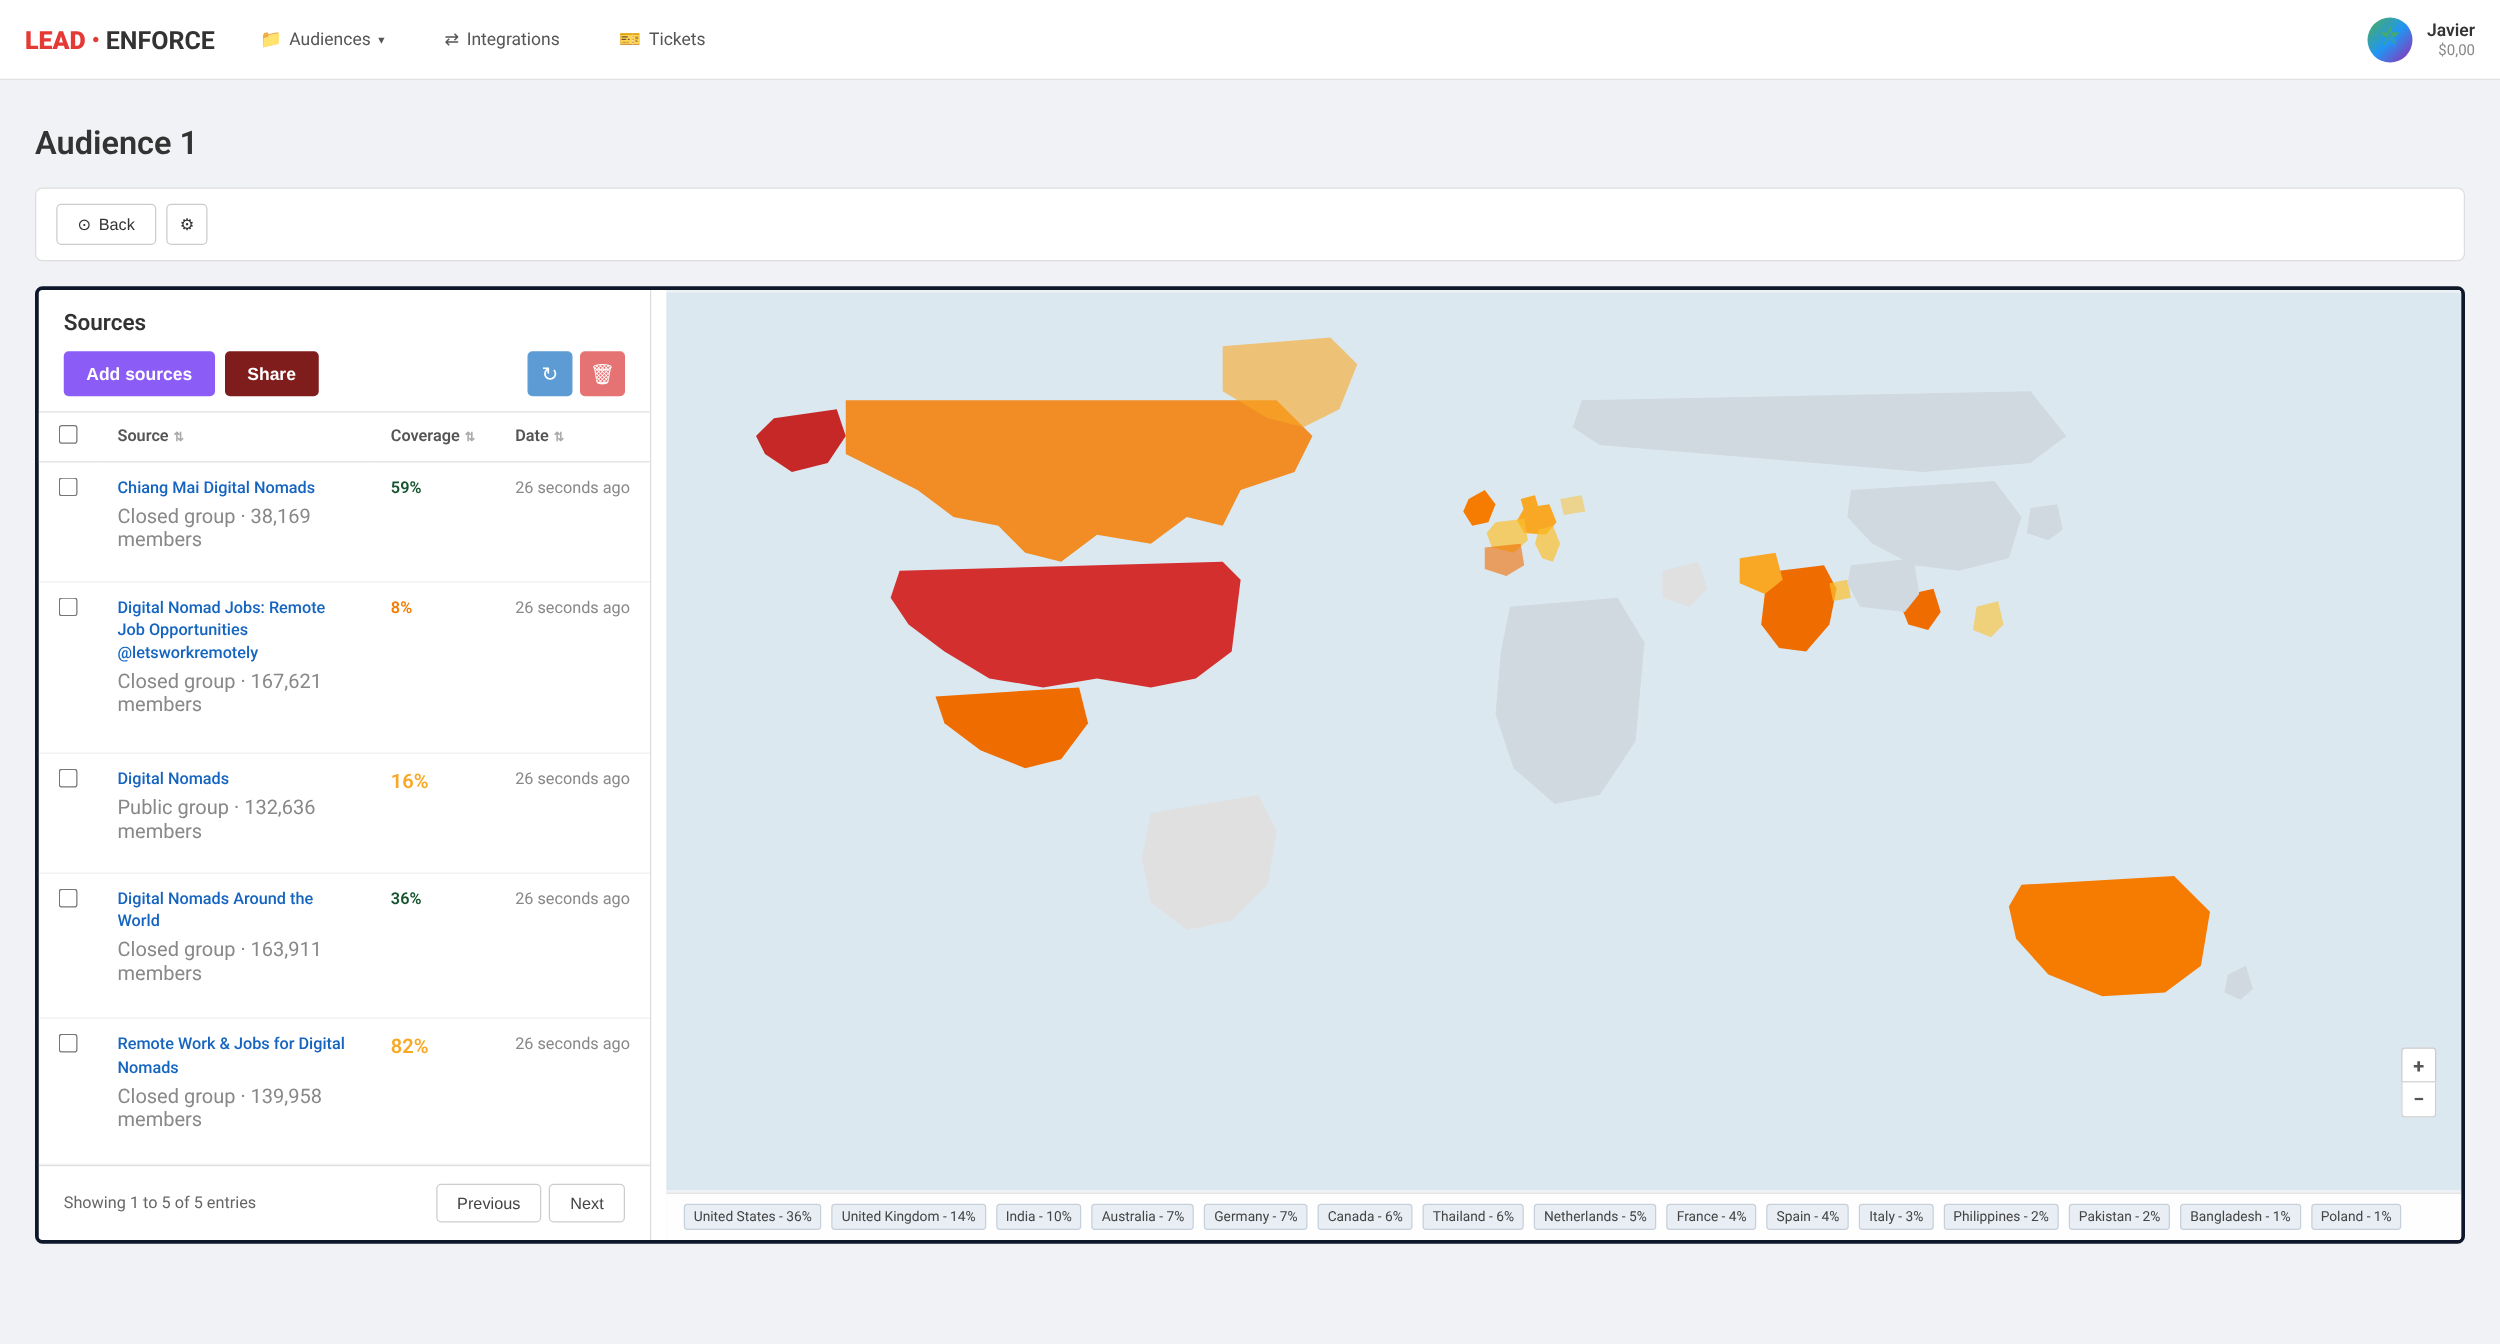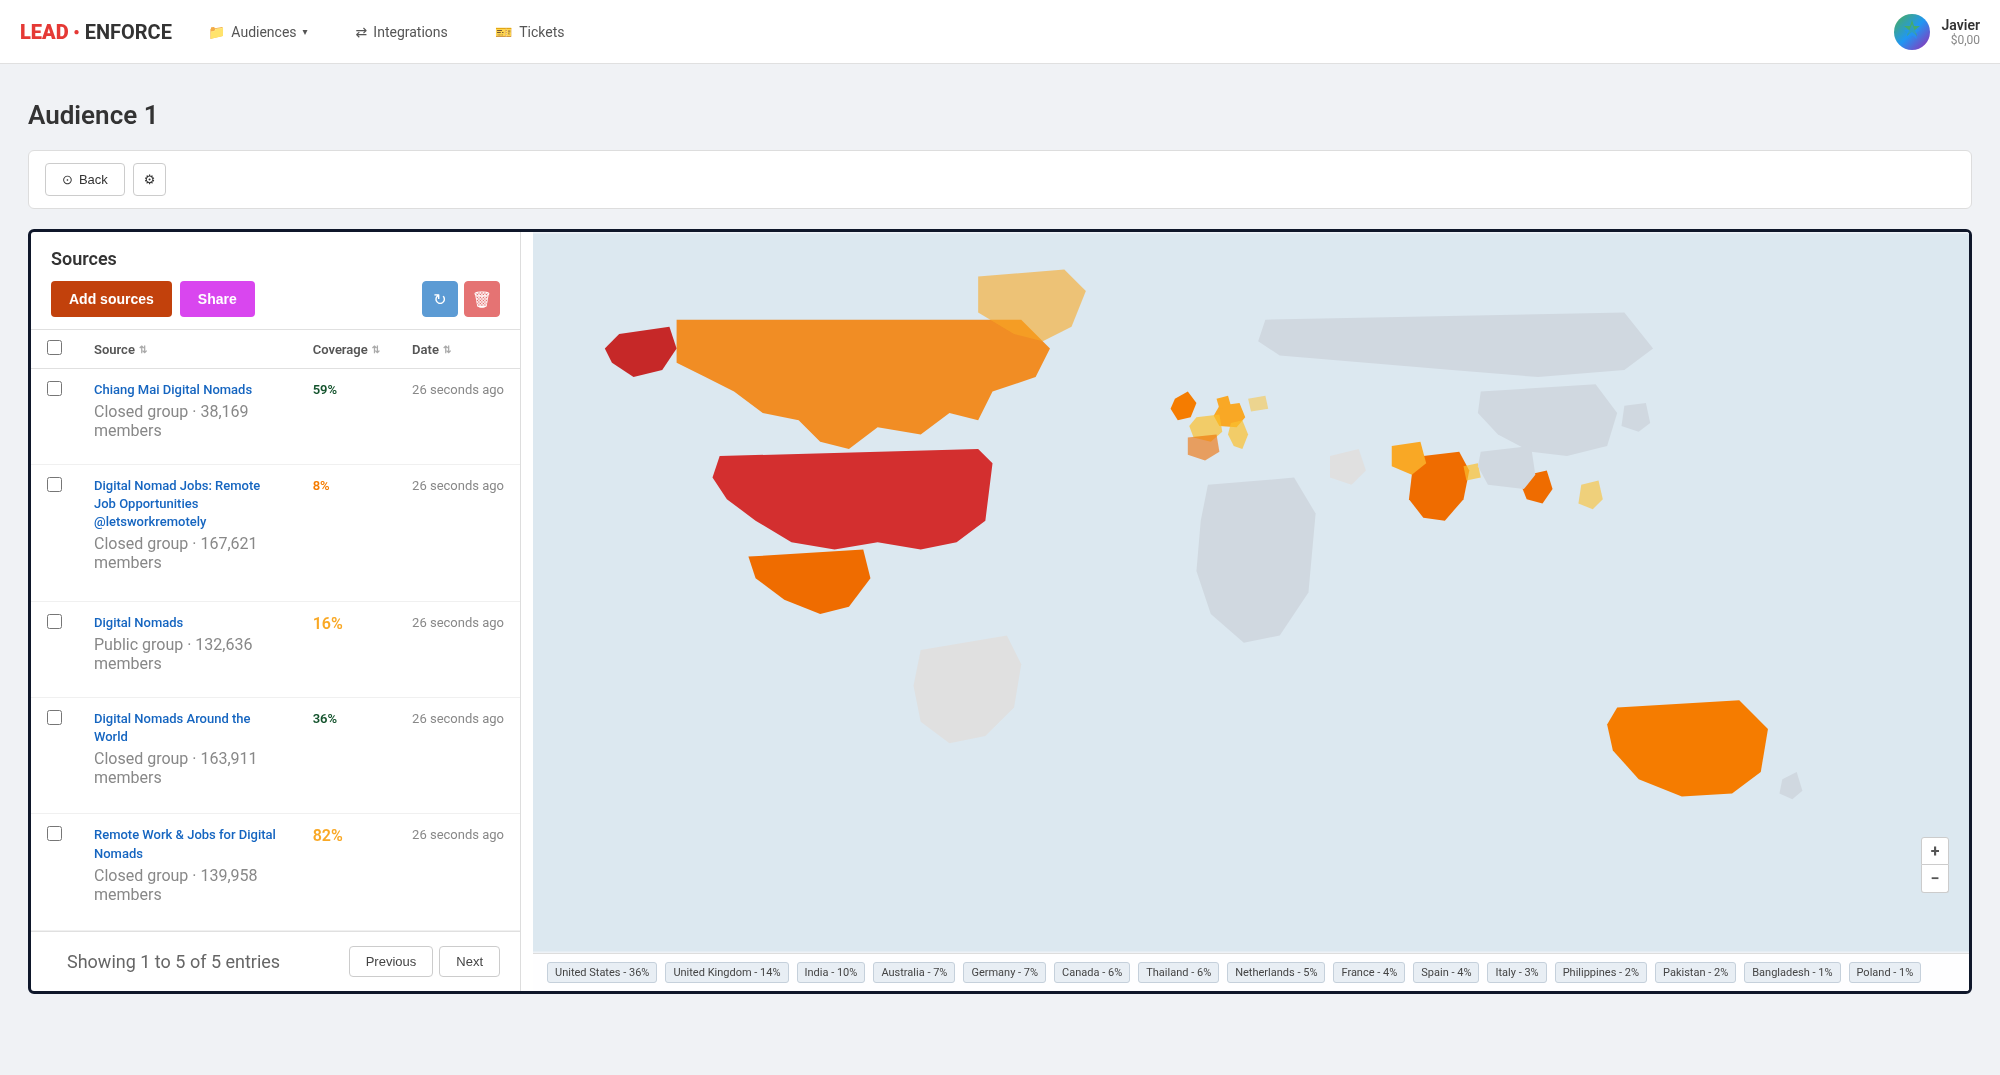--- a/index.html
+++ b/index.html
@@ -109,31 +109,31 @@
       font-weight: 600;
       color: #333;
     }
     .sources-actions {
       padding: 0 20px 12px;
       display: flex;
       align-items: center;
       gap: 8px;
     }
     .btn-add-sources {
-      background: #c2410c;
+      background: #8b5cf6;
       color: #fff;
       border: none;
       padding: 10px 18px;
       border-radius: 4px;
       font-size: 14px;
       font-weight: 600;
       cursor: pointer;
     }
     .btn-share {
-      background: #d946ef;
+      background: #7f1d1d;
       color: #fff;
       border: none;
       padding: 10px 18px;
       border-radius: 4px;
       font-size: 14px;
       font-weight: 600;
       cursor: pointer;
       text-align: right;
     }
     .action-icons {
@@ -207,21 +207,21 @@
     .date-text { color: #888; font-size: 13px; white-space: nowrap; }
 
     
     .sources-footer {
       padding: 14px 20px;
       border-top: 1px solid #e0e0e0;
       display: flex;
       align-items: center;
       justify-content: space-between;
     }
-    .showing-text { font-size: 18px; color: #666; margin-left: 16px; }
+    .showing-text { font-size: 13px; color: #666; }
     .pagination {
       display: flex;
       gap: 6px;
     }
     .btn-page {
       padding: 7px 16px;
       border: 1px solid #ccc;
       border-radius: 4px;
       background: #fff;
       font-size: 13px;

